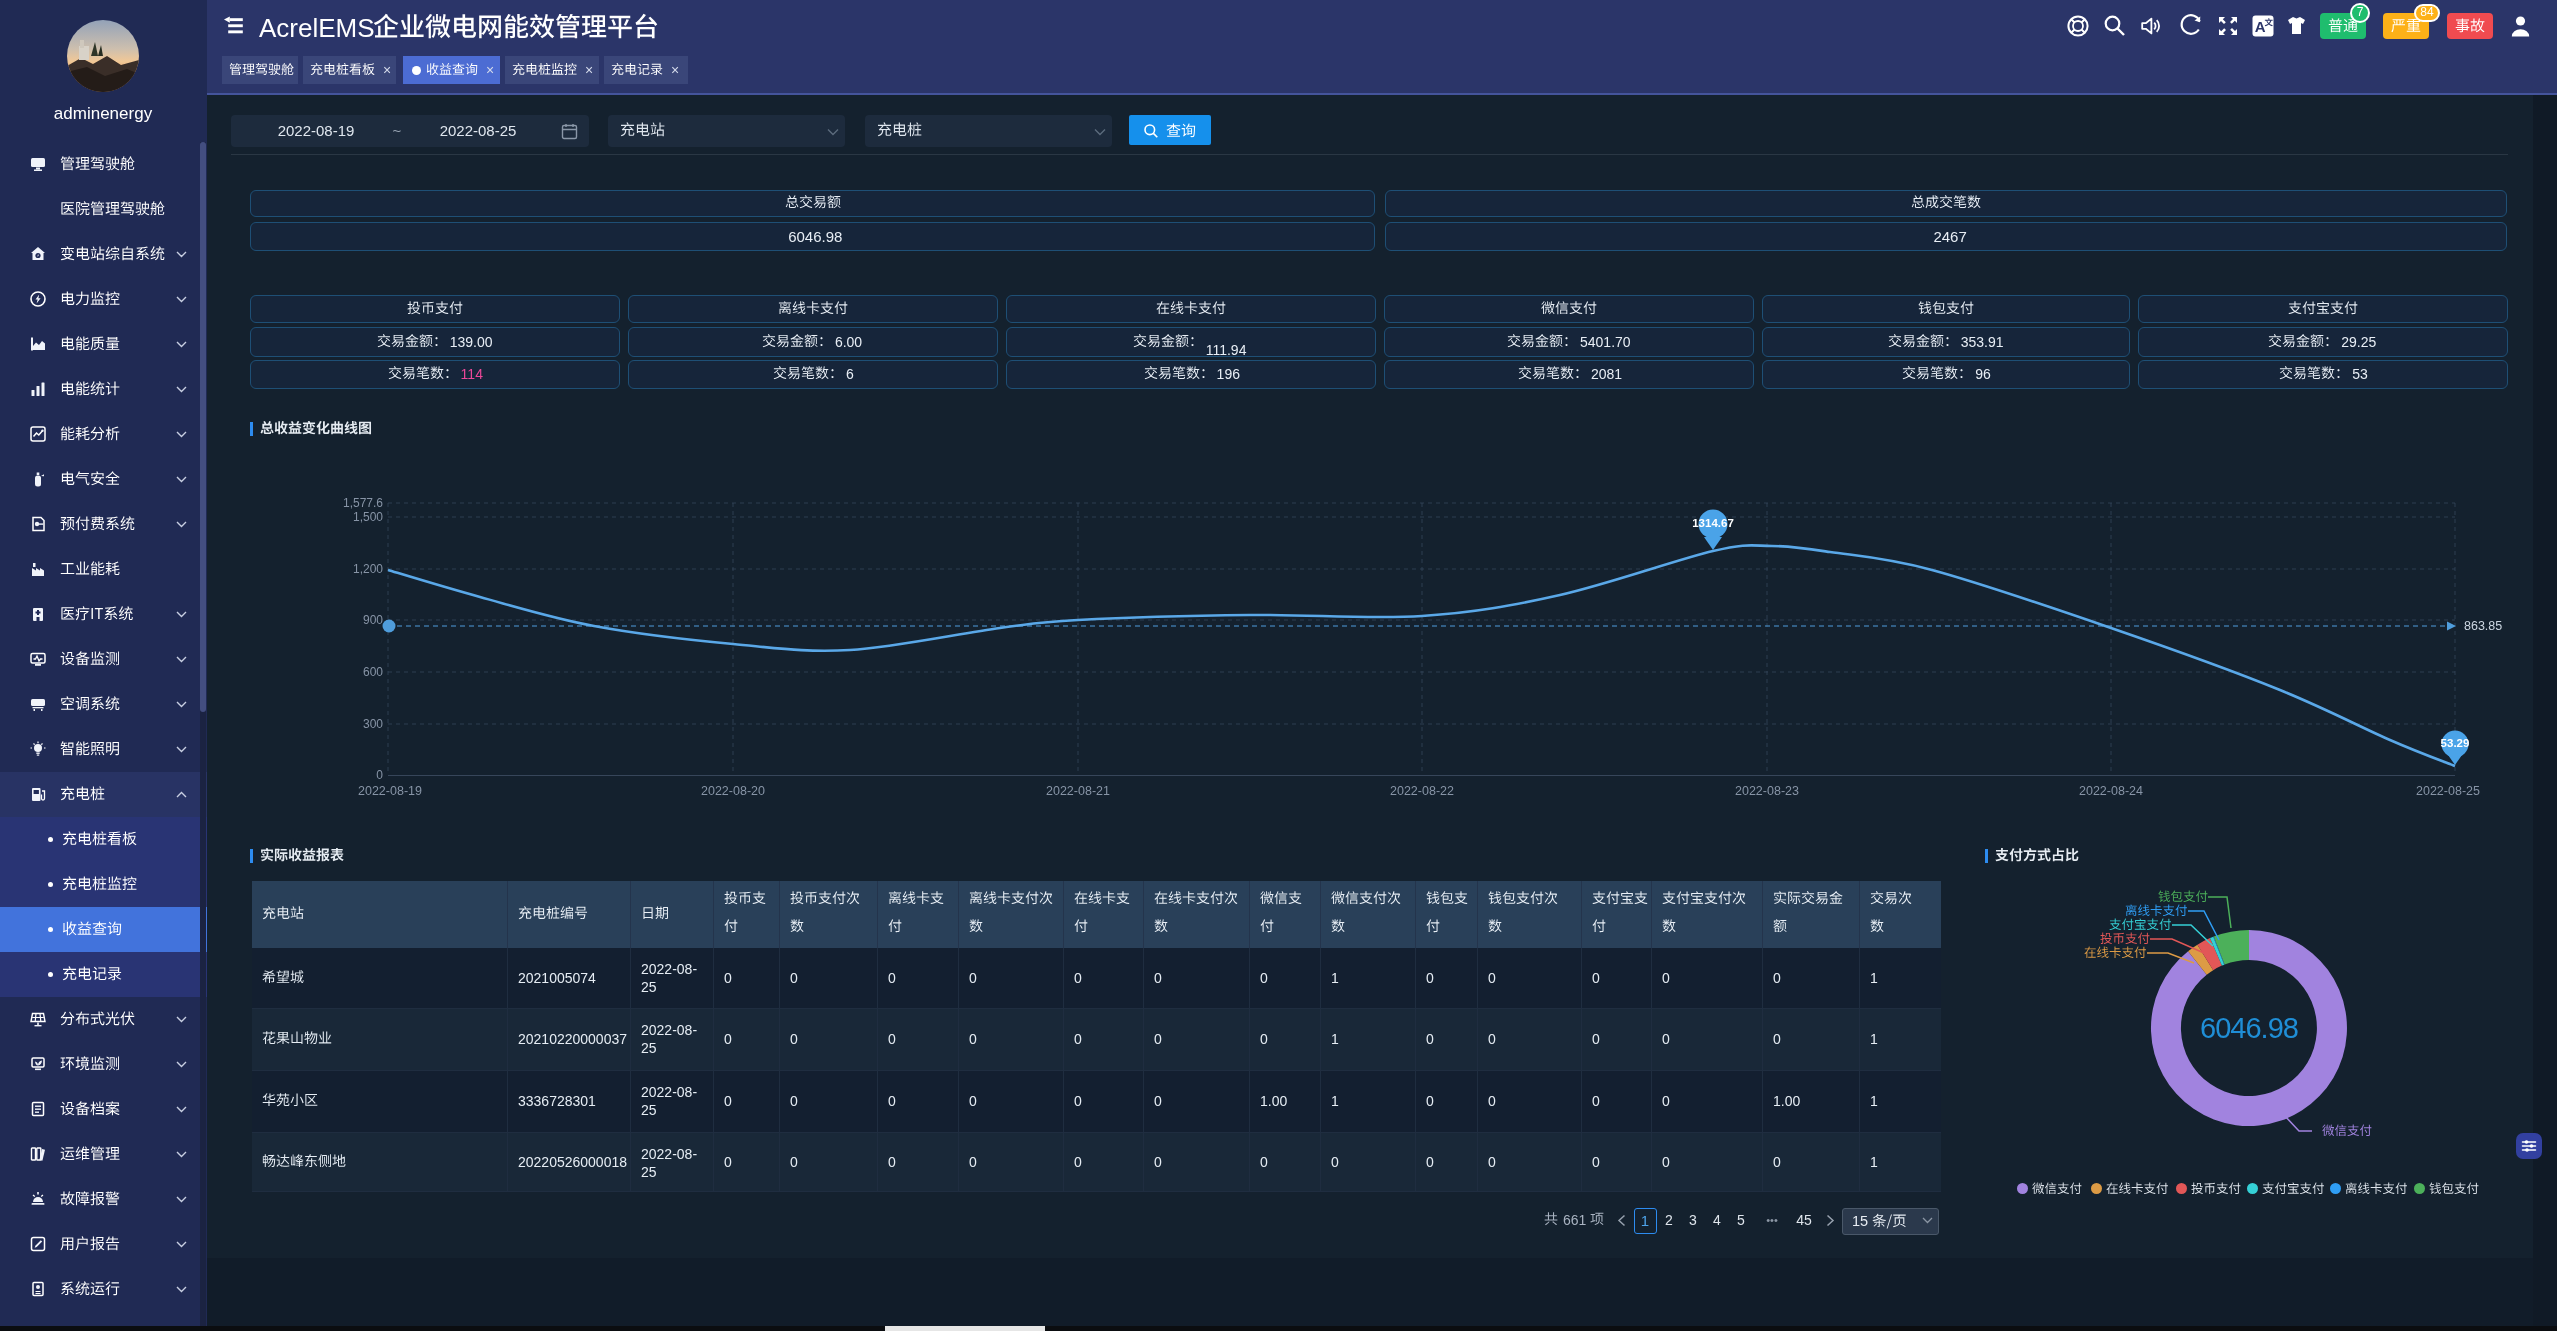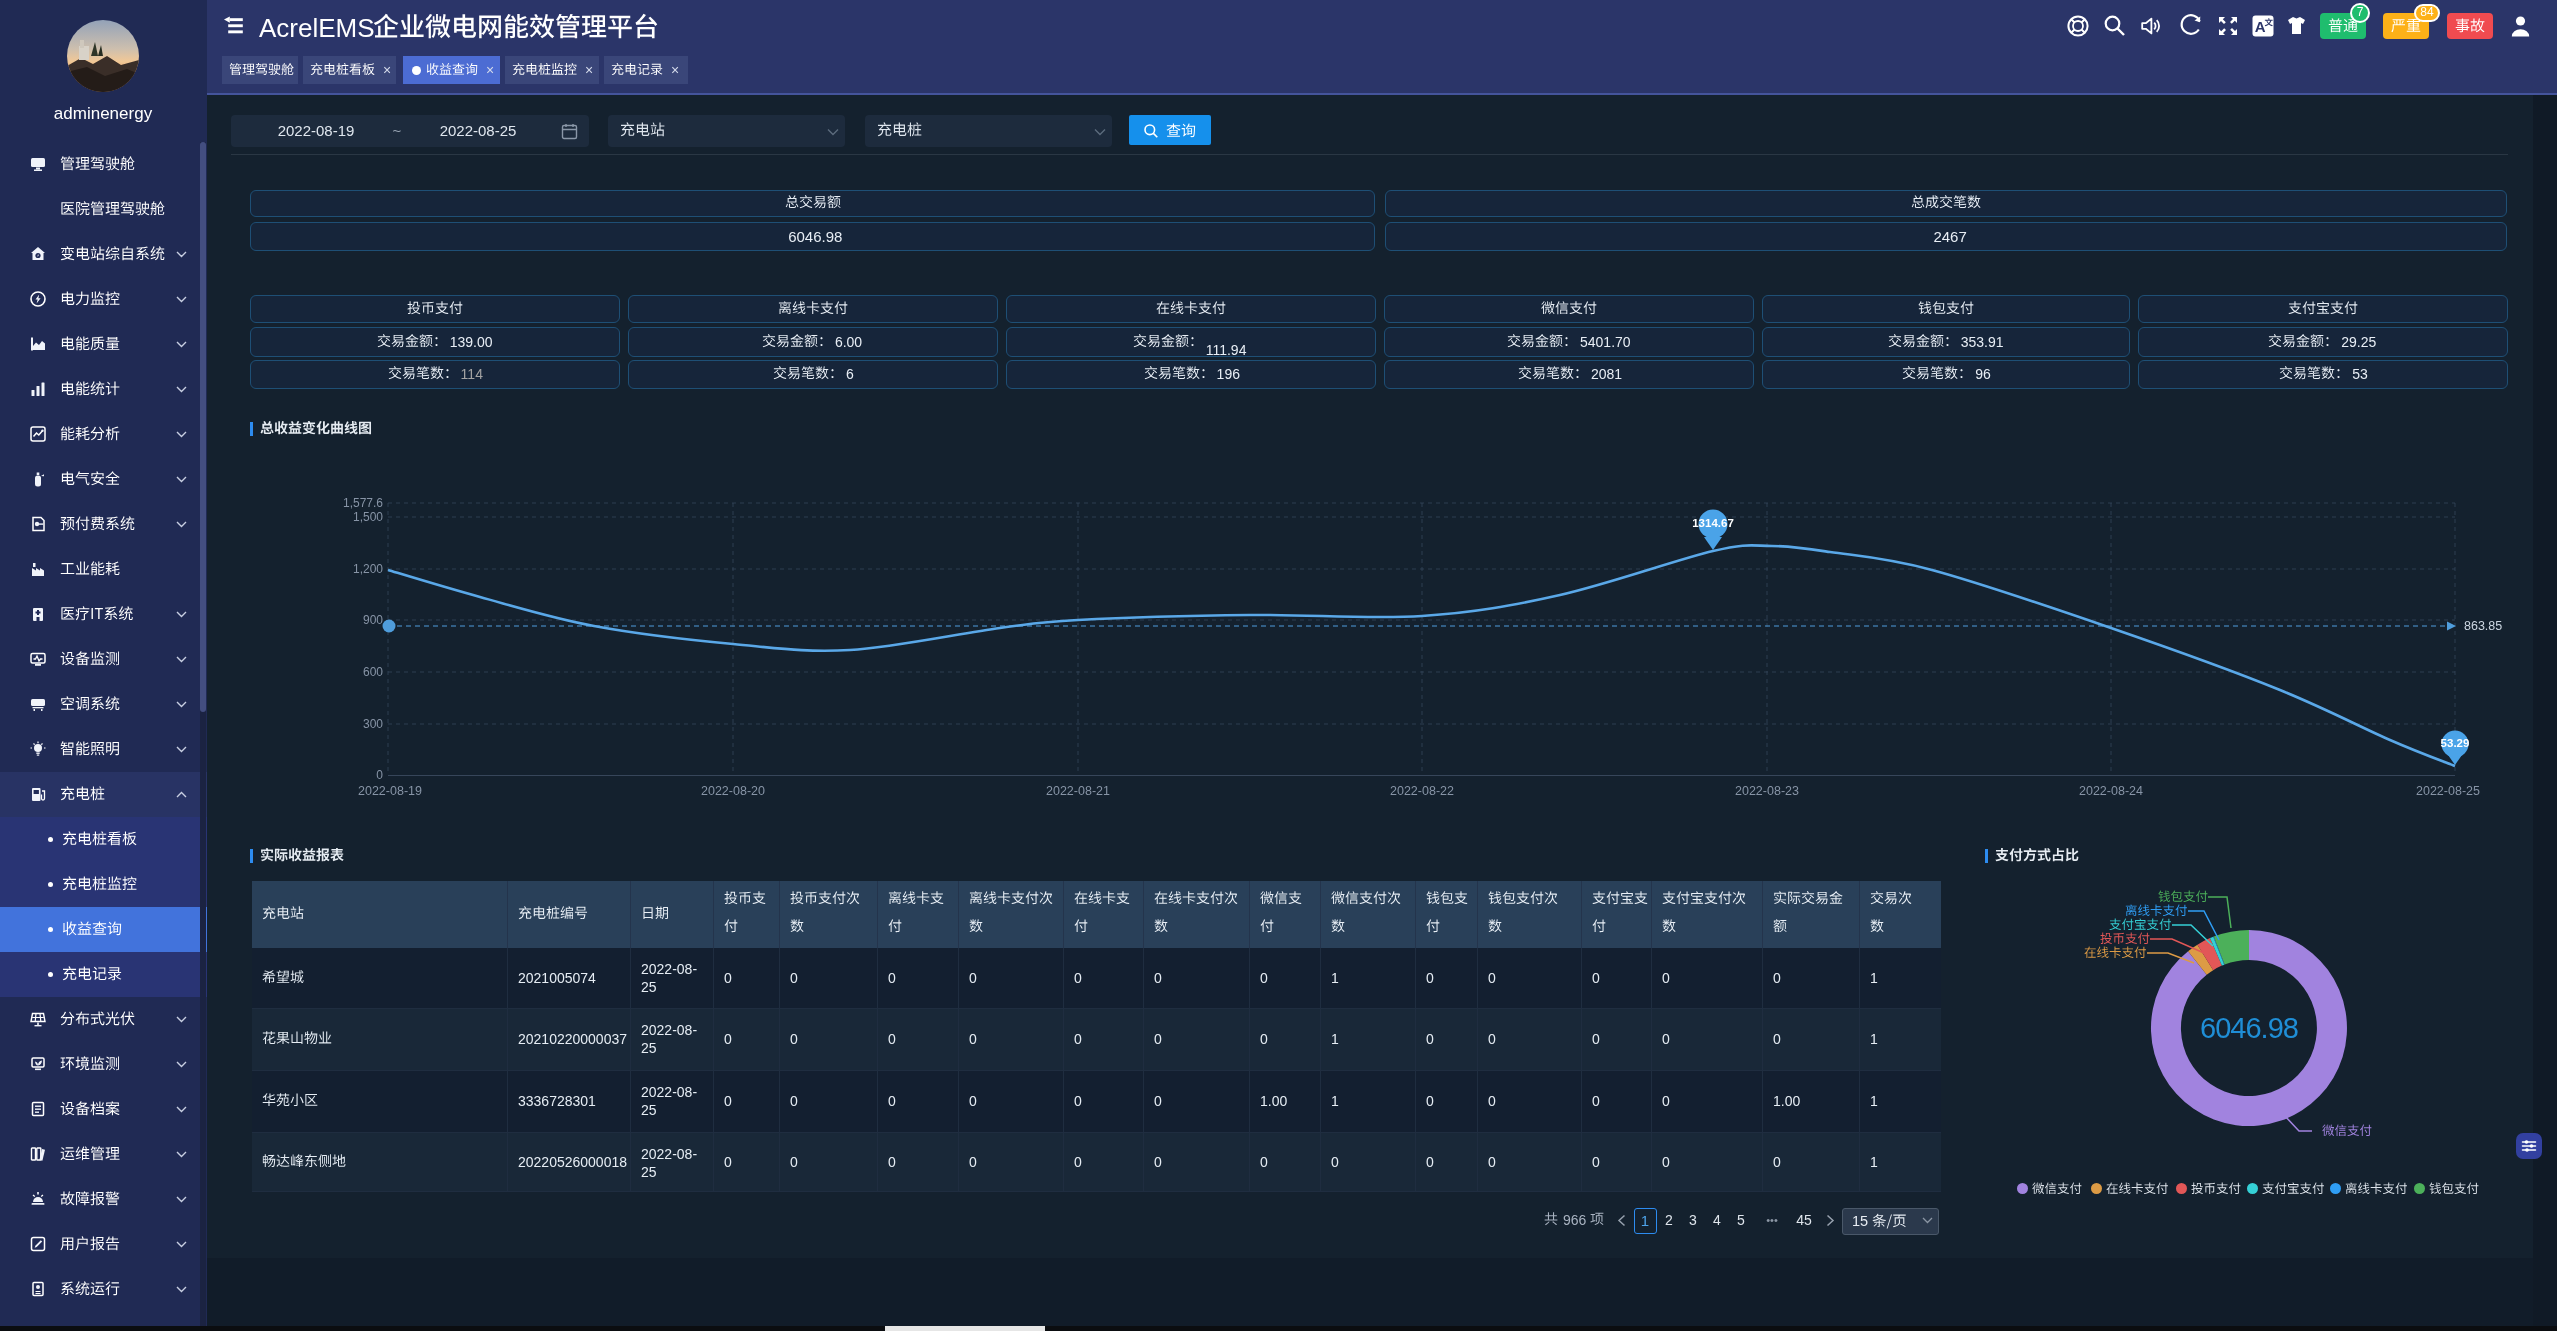--- a/index.html
+++ b/index.html
@@ -766,21 +766,21 @@
 <div style="position:absolute;left:250px;top:360px;width:370px;height:29px;background:#16253a;border:1px solid #1e4f75;border-radius:6px;box-sizing:border-box"></div>
 <svg style="position:absolute;left:387.6px;top:366.4px;" width="70" height="17" viewBox="0 0 70 17">
     <g transform="translate(0,12) scale(0.01400,-0.01400)" fill="#e8eef5">
       <use href="#g400_4ea4" x="0"></use>
       <use href="#g400_6613" x="1000"></use>
       <use href="#g400_7b14" x="2000"></use>
       <use href="#g400_6570" x="3000"></use>
       <use href="#g400_ff1a" x="4000"></use>
     </g>
   </svg>
-<div style="position:absolute;left:460.6px;top:366.4px;font-size:14px;line-height:17px;color:#a3a3a3;white-space:nowrap;text-align:right;">114</div>
+<div style="position:absolute;left:460.6px;top:366.4px;font-size:14px;line-height:17px;color:#ec4899;white-space:nowrap;text-align:right;">114</div>
 <div style="position:absolute;left:628px;top:295px;width:370px;height:28px;background:#16253a;border:1px solid #1e4f75;border-radius:6px;box-sizing:border-box"></div>
 <svg style="position:absolute;left:778.0px;top:300.9px;" width="70" height="17" viewBox="0 0 70 17">
     <g transform="translate(0,12) scale(0.01400,-0.01400)" fill="#e8eef5">
       <use href="#g400_79bb" x="0"></use>
       <use href="#g400_7ebf" x="1000"></use>
       <use href="#g400_5361" x="2000"></use>
       <use href="#g400_652f" x="3000"></use>
       <use href="#g400_4ed8" x="4000"></use>
     </g>
   </svg>
@@ -1400,21 +1400,21 @@
 <div style="position:absolute;left:1488.0px;top:1153.5px;font-size:14px;line-height:17px;color:#e6edf4;white-space:nowrap;">0</div>
 <div style="position:absolute;left:1592.0px;top:1153.5px;font-size:14px;line-height:17px;color:#e6edf4;white-space:nowrap;">0</div>
 <div style="position:absolute;left:1662.0px;top:1153.5px;font-size:14px;line-height:17px;color:#e6edf4;white-space:nowrap;">0</div>
 <div style="position:absolute;left:1773.0px;top:1153.5px;font-size:14px;line-height:17px;color:#e6edf4;white-space:nowrap;">0</div>
 <div style="position:absolute;left:1870.0px;top:1153.5px;font-size:14px;line-height:17px;color:#e6edf4;white-space:nowrap;">1</div>
 <svg style="position:absolute;left:1544.0px;top:1212.0px;" width="14" height="17" viewBox="0 0 14 17">
     <g transform="translate(0,12) scale(0.01400,-0.01400)" fill="#a9b3c1">
       <use href="#g400_5171" x="0"></use>
     </g>
   </svg>
-<div style="position:absolute;left:1563.0px;top:1212.0px;font-size:14px;line-height:17px;color:#a9b3c1;white-space:nowrap;">966</div>
+<div style="position:absolute;left:1563.0px;top:1212.0px;font-size:14px;line-height:17px;color:#a9b3c1;white-space:nowrap;">661</div>
 <svg style="position:absolute;left:1590.0px;top:1212.0px;" width="14" height="17" viewBox="0 0 14 17">
     <g transform="translate(0,12) scale(0.01400,-0.01400)" fill="#a9b3c1">
       <use href="#g400_9879" x="0"></use>
     </g>
   </svg>
 <svg style="position:absolute;left:1617px;top:1214px" width="9" height="13" viewBox="0 0 9 13">
     <path d="M7.5 1.5 L2 6.5 L7.5 11.5" stroke="#97a1ae" stroke-width="1.5" fill="none"></path>
   </svg>
 <div style="position:absolute;left:1634px;top:1208px;width:23px;height:26px;border:1px solid #2d8cf0;border-radius:3px;box-sizing:border-box"></div>
 <div style="position:absolute;left:1645.0px;transform:translateX(-50%);top:1212.0px;font-size:15px;line-height:18px;color:#4ea3e8;white-space:nowrap;">1</div>

